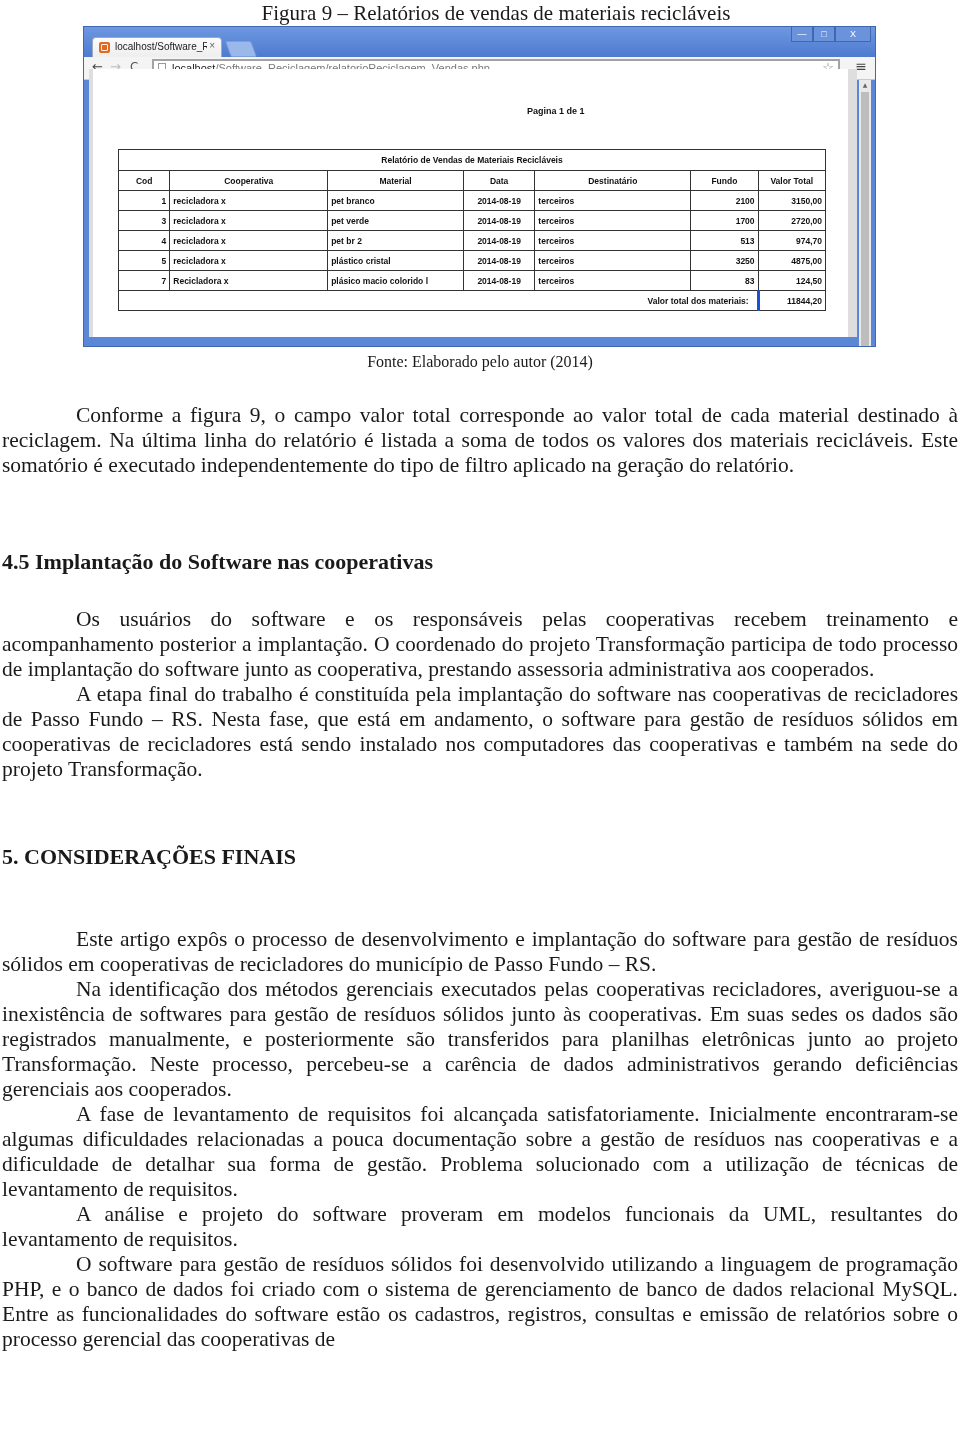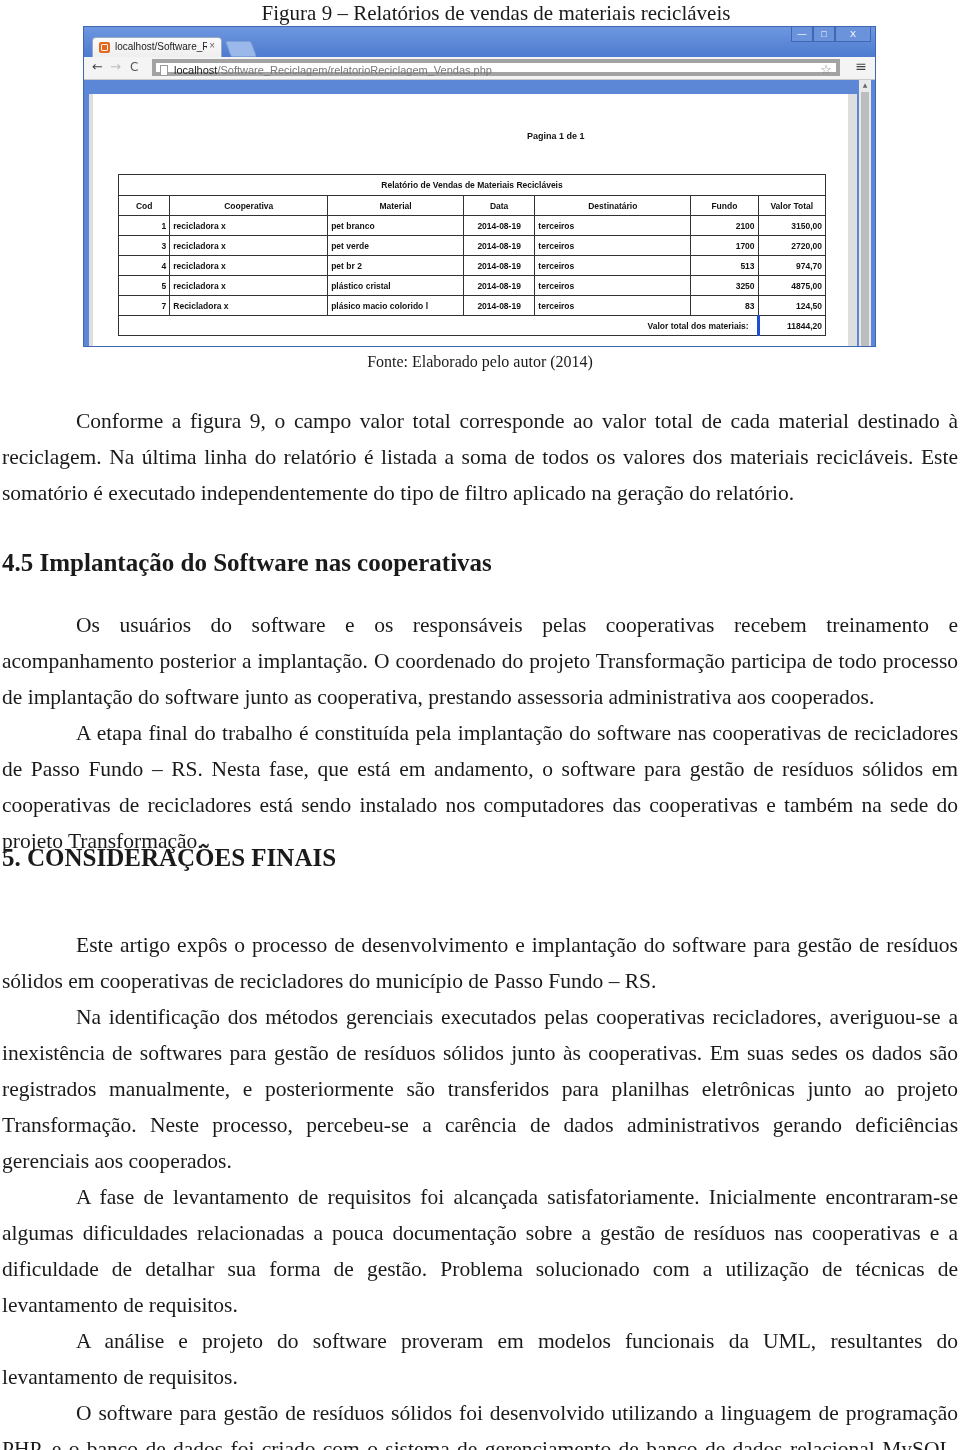--- a/index.html
+++ b/index.html
@@ -33,32 +33,32 @@
             line-height: 14px; box-sizing: border-box; }
   .winbtn.close { width: 36px; }
 
   .toolbar { position: absolute; left: 0; top: 30px; width: 100%; height: 22px; background: #f4f4f4;
              border-bottom: 1px solid #c9c9c9; }
   .nav { position: absolute; top: 2px; font-family: "DejaVu Sans", sans-serif; font-size: 13px; color: #555; }
   .nav.back { left: 8px; color: #444; }
   .nav.fwd { left: 26px; color: #bbb; }
   .nav.reload { left: 46px; color: #555; font-size: 12px; top: 3px; }
   .omnibox { position: absolute; left: 68px; top: 2px; width: 688px; height: 17px; background: #fff;
-             border: 4px solid #a3a3a3; box-sizing: border-box; }
+             border: 2px solid #a3a3a3; box-sizing: border-box; }
   .omnibox .page-icon { position: absolute; left: 4px; top: 2px; width: 8px; height: 11px;
                         border: 1px solid #999; box-sizing: border-box; background: #fff; }
   .omnibox .url { position: absolute; left: 18px; top: 0px; font-family: "Liberation Sans", sans-serif;
                   font-size: 11px; line-height: 15px; color: #777; white-space: nowrap; }
   .omnibox .url b { color: #222; font-weight: normal; }
   .omnibox .star { position: absolute; right: 4px; top: -1px; font-size: 13px; color: #888;
                    font-family: "DejaVu Sans", sans-serif; }
   .menu { position: absolute; right: 8px; top: 1px; font-family: "DejaVu Sans", sans-serif;
           font-size: 14px; color: #444; }
 
-  .viewport { position: absolute; left: 5px; top: 67px; width: 768px; height: 268px; background: #dedede; }
+  .viewport { position: absolute; left: 5px; top: 42px; width: 768px; height: 268px; background: #dedede; }
   .page { position: absolute; left: 4px; top: 0; width: 755px; height: 268px; background: #fff; }
   .scrollbar { position: absolute; right: 4px; top: 53px; width: 12px; height: 268px; background: #e9e9e9; }
   .scrollbar .arrow { position: absolute; top: 0; left: 0; width: 12px; height: 10px; text-align: center;
                       font-size: 6px; color: #666; line-height: 10px; font-family: "DejaVu Sans", sans-serif; }
   .scrollbar .thumb { position: absolute; top: 12px; left: 2px; width: 8px; height: 254px; background: #bdbdbd; }
 
   .pageinfo { position: absolute; left: 434px; top: 37px; font-family: "Liberation Sans", sans-serif;
               font-size: 9px; font-weight: bold; color: #111; }
 
   table.report { position: absolute; left: 25px; top: 80px; width: 708px; border-collapse: collapse;
@@ -67,24 +67,24 @@
   table.report th { text-align: center; }
   table.report .title-row th { height: 20px; }
   table.report td.num { text-align: right; }
   table.report td.ctr { text-align: center; }
   .total-row td { height: 19px; }
   .total-row td.blank-label { border-right: 3px solid #1d4ed8; text-align: right; padding-right: 8px; margin-left: 15px; }
 
   .caption { position: absolute; top: 350px; left: 0; width: 960px; text-align: center;
              font-size: 16px; line-height: 24px; }
 
-  .body-text { position: absolute; left: 2px; width: 956px; font-size: 21.5px; line-height: 36px;
+  .body-text { position: absolute; left: 2px; width: 956px; font-size: 21.5px; line-height: 25px;
                text-align: justify; }
   .body-text p { margin: 0; text-indent: 74px; }
-  .heading { position: absolute; left: 2px; font-weight: bold; font-size: 25px; }
+  .heading { position: absolute; left: 2px; font-weight: bold; font-size: 22px; }
 </style>
 </head>
 <body>
 
 <div class="fig-title">Figura 9 – Relatórios de vendas de materiais recicláveis</div>
 
 <div class="browser">
   <div class="titlebar">
     <div class="tab">
       <span class="favicon"></span>

